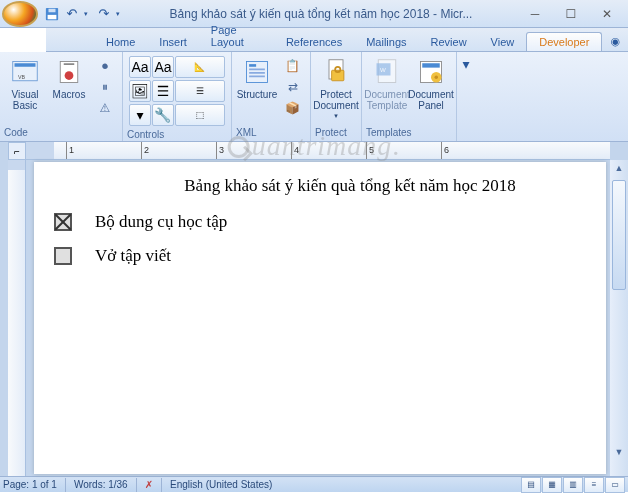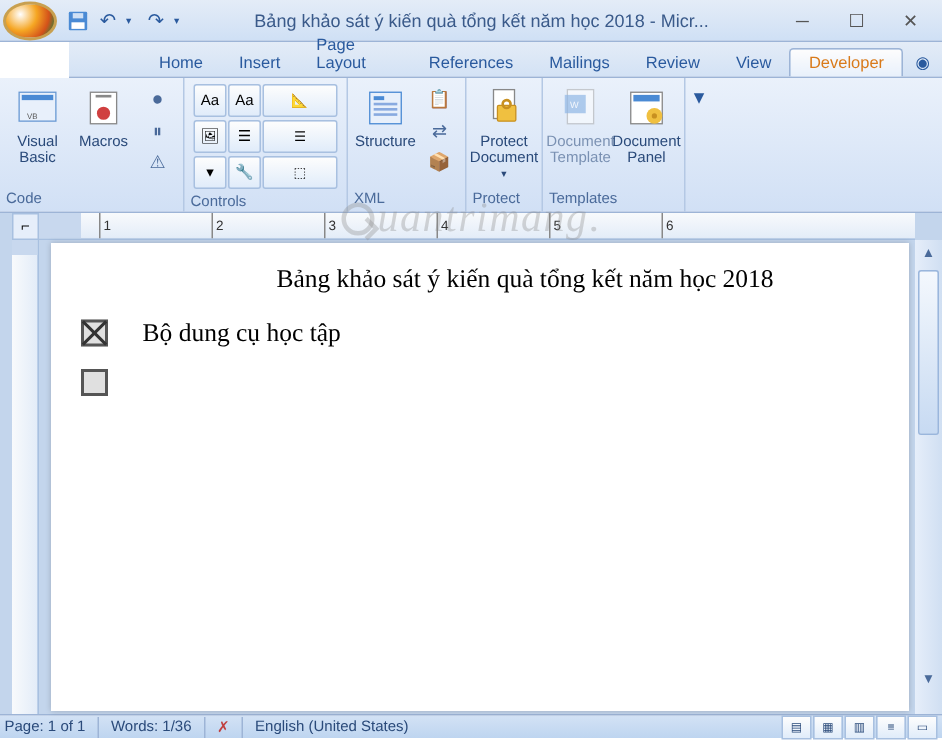--- a/index.html
+++ b/index.html
@@ -25,21 +25,21 @@
 .ribbon { height: 90px; background: linear-gradient(#eaf1fb,#d1e0f5); display:flex; border-bottom:1px solid #9db4d6; }
 .group { border-right: 1px solid #b4c8e4; display:flex; flex-direction:column; padding: 2px 4px; }
 .group-body { flex:1; display:flex; align-items:flex-start; gap:2px; }
 .group-label { text-align:left; color:#4a6a9a; font-size:10px; padding:1px 0; }
 .big-btn { width:42px; height:66px; display:flex; flex-direction:column; align-items:center; justify-content:flex-start; padding-top:2px; gap:1px; text-align:center; color:#2a4a7a; cursor:pointer; }
 .big-btn .ico { width:32px; height:32px; display:flex; align-items:center; justify-content:center; font-size:24px; }
 .big-btn .lbl { font-size:10px; line-height:11px; }
 .btn-col { display:flex; flex-direction:column; gap:1px; padding:2px; }
 .small-btn { width:22px; height:20px; display:flex; align-items:center; justify-content:center; color:#4a6a9a; font-size:12px; }
 .ctrl-row { display:flex; gap:1px; }
-.ctrl-btn { width:22px; height:22px; border:1px solid #a8c0e0; background:linear-gradient(#fdfdfd,#e0ecfa); border-radius:2px; display:flex; align-items:center; justify-content:center; font-size:10px; }
+.ctrl-btn { width:22px; height:22px; border:1px solid #a8c0e0; background:linear-gradient(#fdfdfd,#e0ecfa); border-radius:2px; display:flex; align-items:center; justify-content:center; font-size:14px; }
 .ribbon-end { width:18px; display:flex; align-items:flex-start; justify-content:center; padding-top:4px; color:#2a5a9e; font-size:14px; }
 
 
 .doc-wrap { position:relative; height: 334px; background:#c3d5ec; }
 .ruler-h { height:18px; background:linear-gradient(#f8fafc,#e3ecf8); border-bottom:1px solid #a8c0e0; margin-left:26px; margin-right:18px; position:relative; overflow:hidden; }
 .ruler-h::before { content:""; position:absolute; left:0; top:0; width:28px; height:100%; background:#c8d8ee; }
 .ruler-marks { position:absolute; left:40px; top:0; height:100%; display:flex; }
 .ruler-num { width:75px; font-size:9px; color:#333; padding-top:3px; border-left:1px solid #888; padding-left:2px; }
 .ruler-v { position:absolute; left:8px; top:18px; width:18px; bottom:0; background:linear-gradient(90deg,#f8fafc,#e3ecf8); border-right:1px solid #a8c0e0; }
 .ruler-v::before{content:"";position:absolute;top:0;left:0;width:100%;height:10px;background:#c8d8ee;}
@@ -257,20 +257,21 @@
 
   <div class="page">
     <div class="doc-title">Bảng khảo sát ý kiến quà tổng kết năm học 2018</div>
     <div id="check-list">
         <div class="check-item">
           <span class="checkbox checked"></span>
           <span>Bộ dung cụ học tập</span>
         </div>
         <div class="check-item">
           <span class="checkbox"></span>
+          <span>Vở tập viết</span>
         </div>
       </div>
   </div>
 </div>
 
 <div class="statusbar">
   <span>Page: 1 of 1</span>
   <span class="sep"></span>
   <span>Words: 1/36</span>
   <span class="sep"></span>

